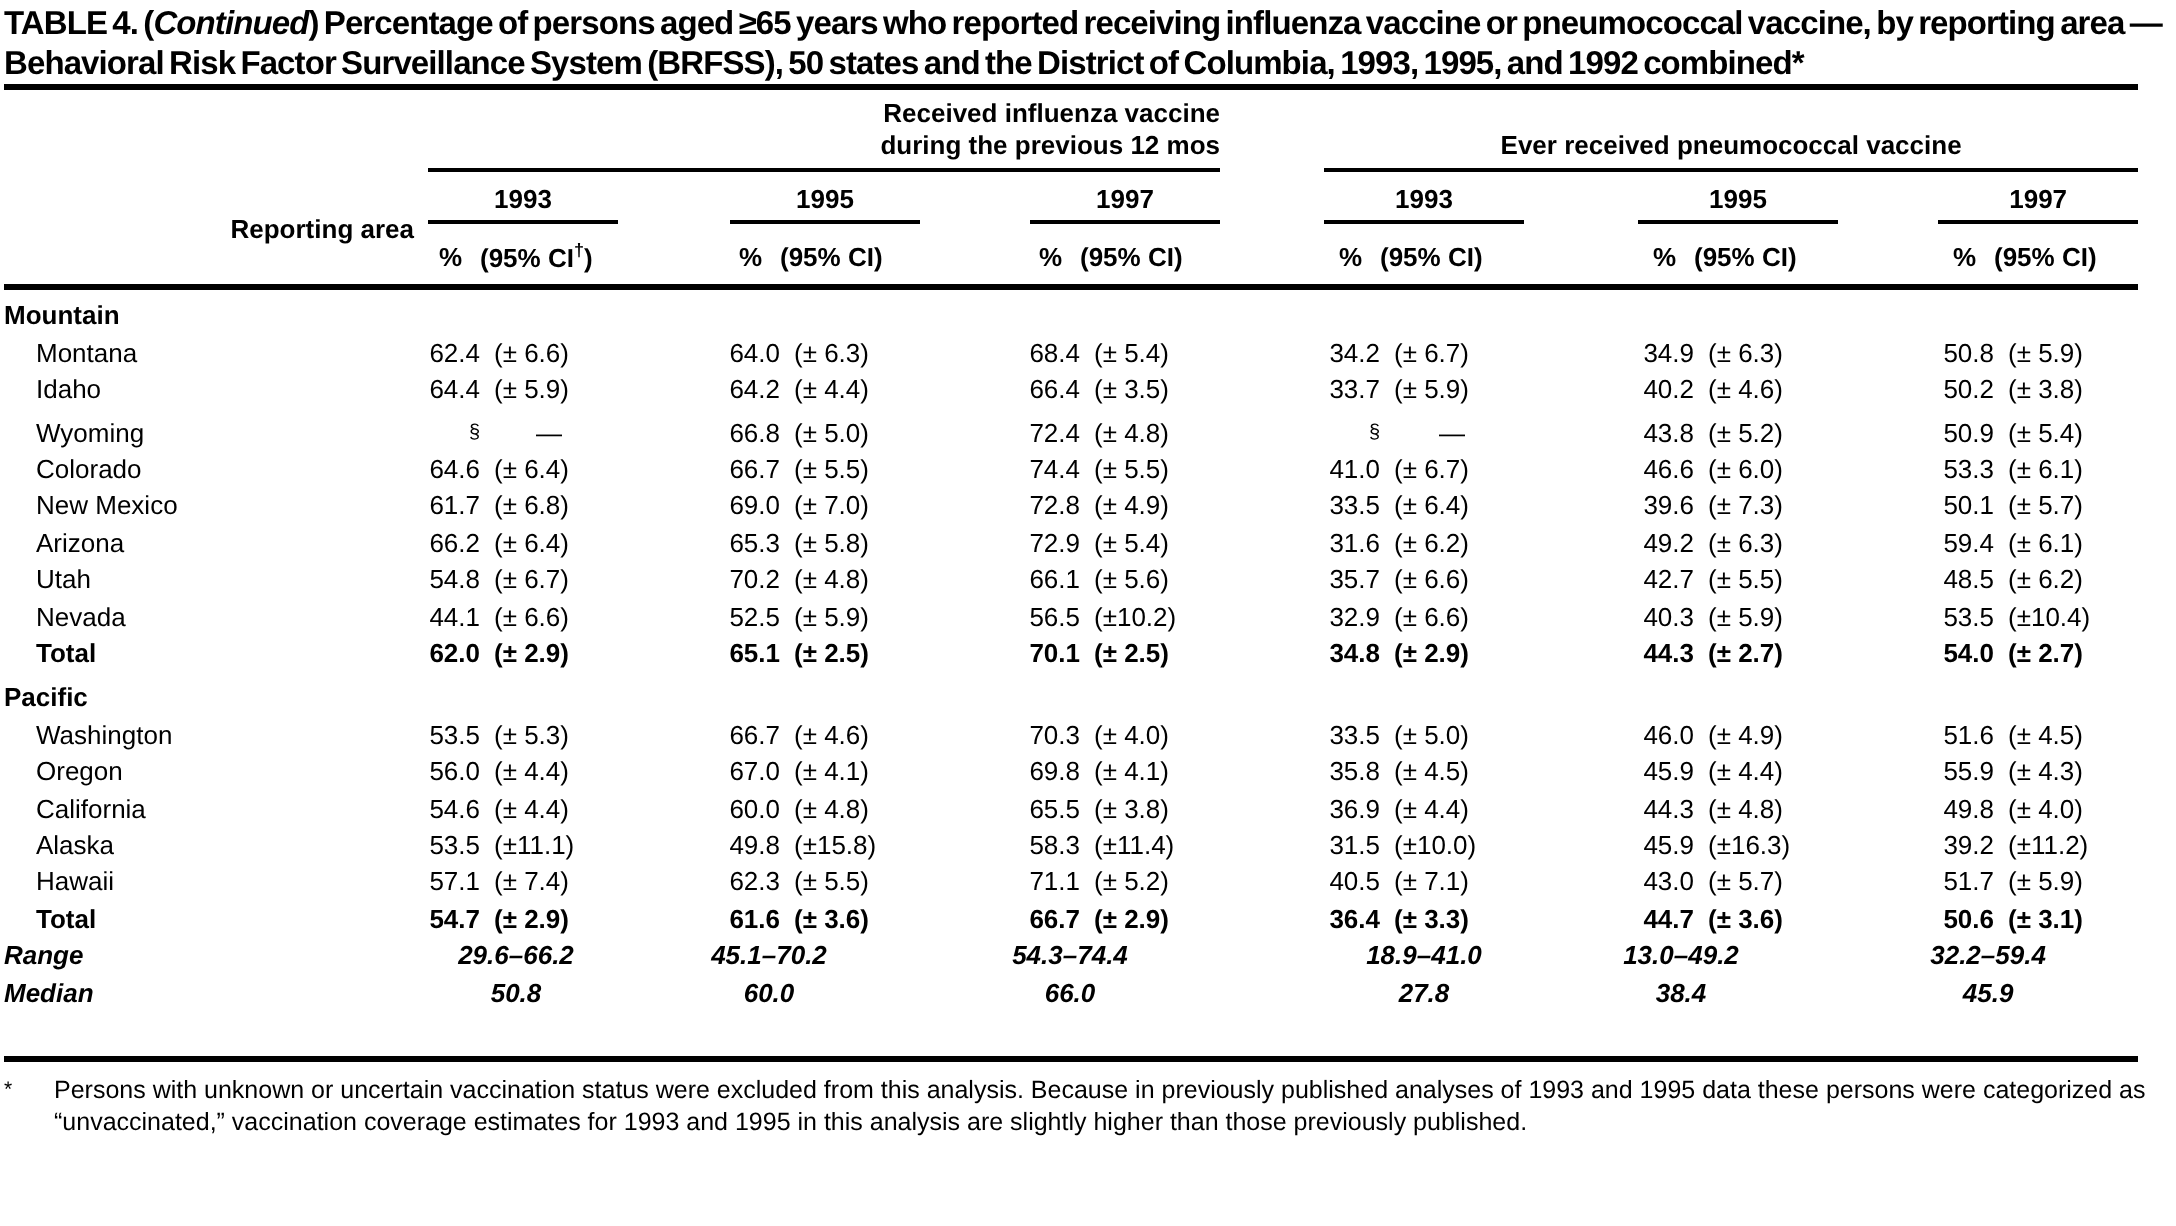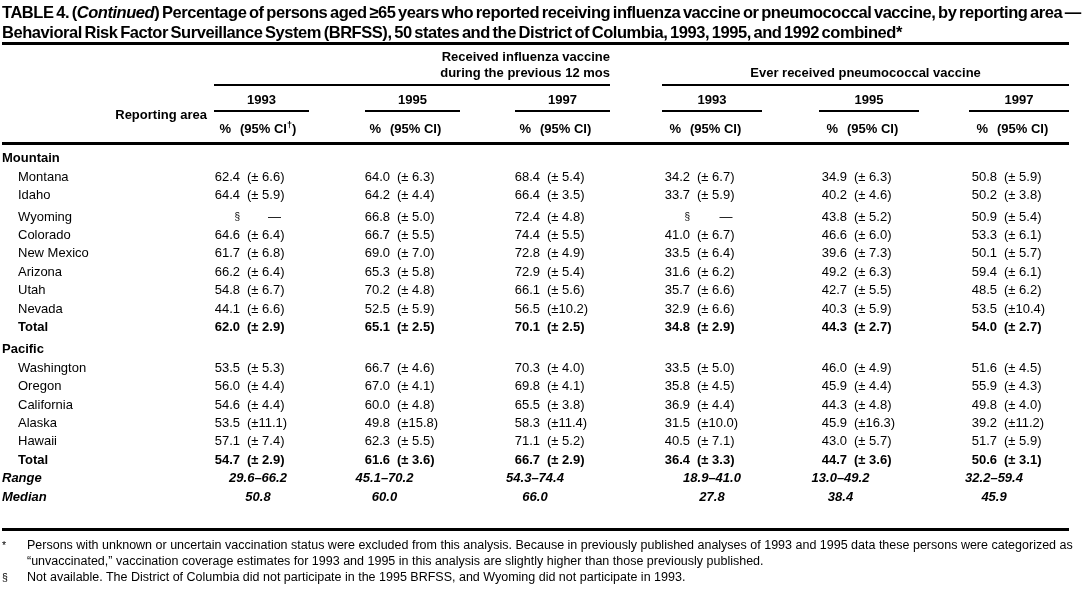--- a/index.html
+++ b/index.html
@@ -442,16 +442,15 @@
           <td class="gap"></td>
           <td class="stat-val" colspan="2">27.8</td>
           <td class="stat-val" colspan="2">38.4</td>
           <td class="stat-val" colspan="2">45.9</td>
         </tr>
       </tbody>
   </table>
 
   <div class="footnotes">
     <div class="footnote"><span class="fsym">*</span><span>Persons with unknown or uncertain vaccination status were excluded from this analysis. Because in previously published analyses of 1993 and 1995 data these persons were categorized as “unvaccinated,” vaccination coverage estimates for 1993 and 1995 in this analysis are slightly higher than those previously published.</span></div>
-    <div class="footnote"><span class="fsym">§</span><span>Not available. The District of Columbia did not participate in the 1995 BRFSS, and Wyoming did not participate in 1993.</span></div>
   </div>
 
 </div>
 
 </body></html>

